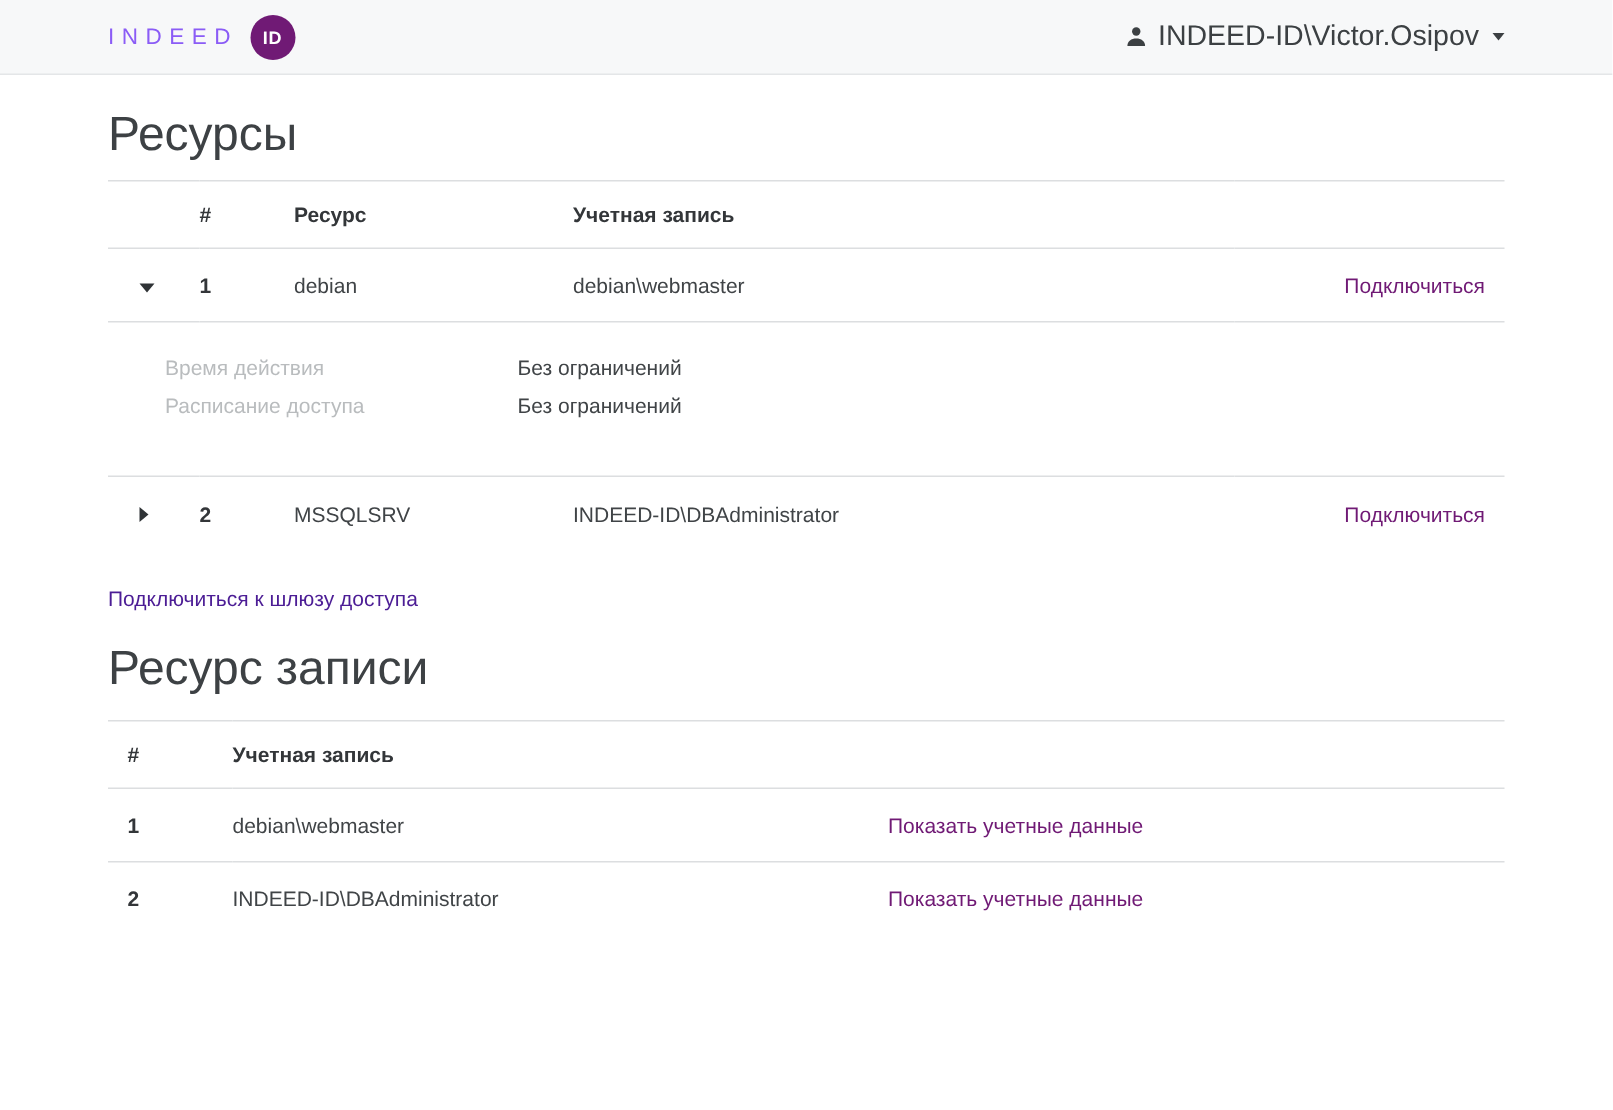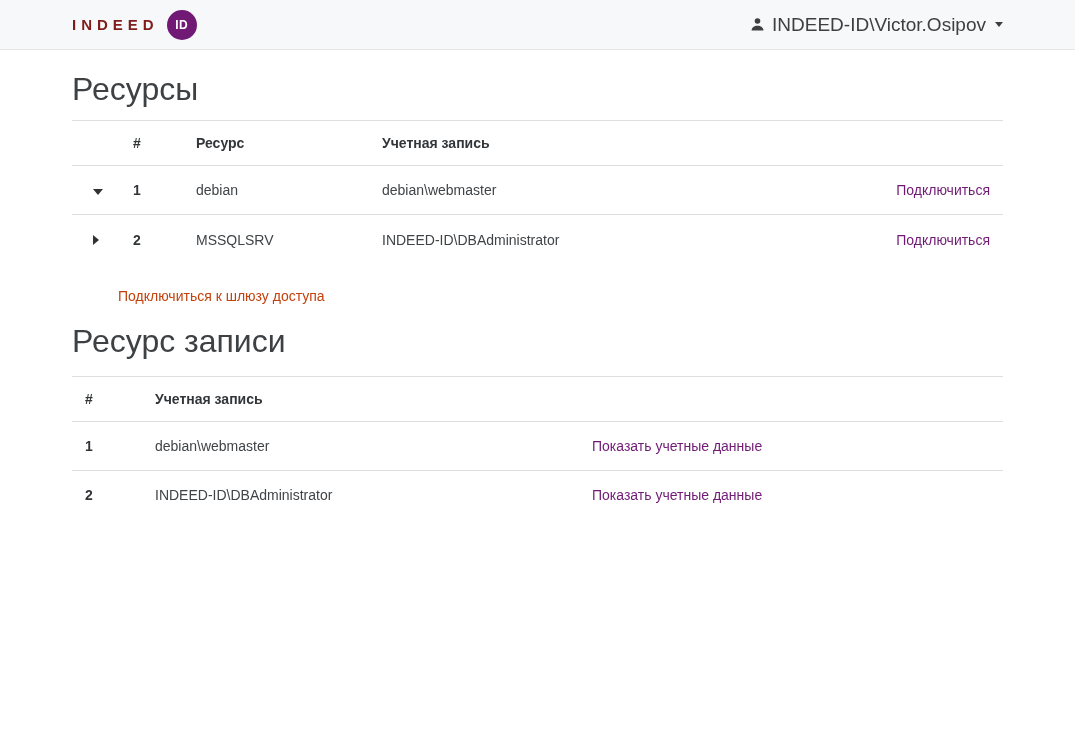--- a/index.html
+++ b/index.html
@@ -16,23 +16,23 @@
     background: #f7f8f9;
     border-bottom: 1px solid #e4e6e8;
     display: flex;
     align-items: center;
     justify-content: space-between;
     padding: 0 72px;
   }
   .logo { display: flex; align-items: center; gap: 8px; }
   .logo-text {
     font-size: 15px;
-    font-weight: 700;
+    font-weight: 400;
     letter-spacing: 5px;
-    color: #7f1d1d;
+    color: #8b5cf6;
   }
   .logo-badge {
     width: 30px; height: 30px;
     border-radius: 50%;
     background: #701a75;
     color: #ffffff;
     font-size: 12px;
     font-weight: 700;
     letter-spacing: 0.5px;
     display: inline-flex;
@@ -117,24 +117,23 @@
     border-bottom: 1px solid #dcdee0;
     padding: 18px 0 34px 38px;
   }
   .detail-line { display: flex; line-height: 25px; }
   .detail-label { width: 235px; color: #b9bcbe; }
   .detail-value { color: #404447; }
   .link-action { color: #701a75; cursor: pointer; }
   .gateway-link {
     margin-top: 23px;
     font-size: 14px;
-    color: #c2410c;
+    color: #4c1d95;
     cursor: pointer;
     display: inline-block;
-    margin-left: 46px;
   }
   .t2-wrap { margin-top: 17px; }
 </style>
 </head>
 <body>
 
 <header class="appbar">
   <div class="logo">
     <span class="logo-text">INDEED</span>
     <span class="logo-badge">ID</span>
@@ -170,20 +169,32 @@
         <th></th>
       </tr>
     </thead>
     <tbody>
       <tr class="main-row">
         <td class="caret-cell"><span class="tri-down"></span></td>
         <td class="num-cell">1</td>
         <td>debian</td>
         <td>debian\webmaster</td>
         <td class="action-cell"><span class="link-action">Подключиться</span></td>
+      </tr>
+      <tr class="details-row">
+        <td colspan="5">
+          <div class="detail-line">
+            <span class="detail-label">Время действия</span>
+            <span class="detail-value">Без ограничений</span>
+          </div>
+          <div class="detail-line">
+            <span class="detail-label">Расписание доступа</span>
+            <span class="detail-value">Без ограничений</span>
+          </div>
+        </td>
       </tr>
       <tr class="main-row no-border">
         <td class="caret-cell"><span class="tri-right"></span></td>
         <td class="num-cell">2</td>
         <td>MSSQLSRV</td>
         <td>INDEED-ID\DBAdministrator</td>
         <td class="action-cell"><span class="link-action">Подключиться</span></td>
       </tr>
     </tbody>
   </table>

